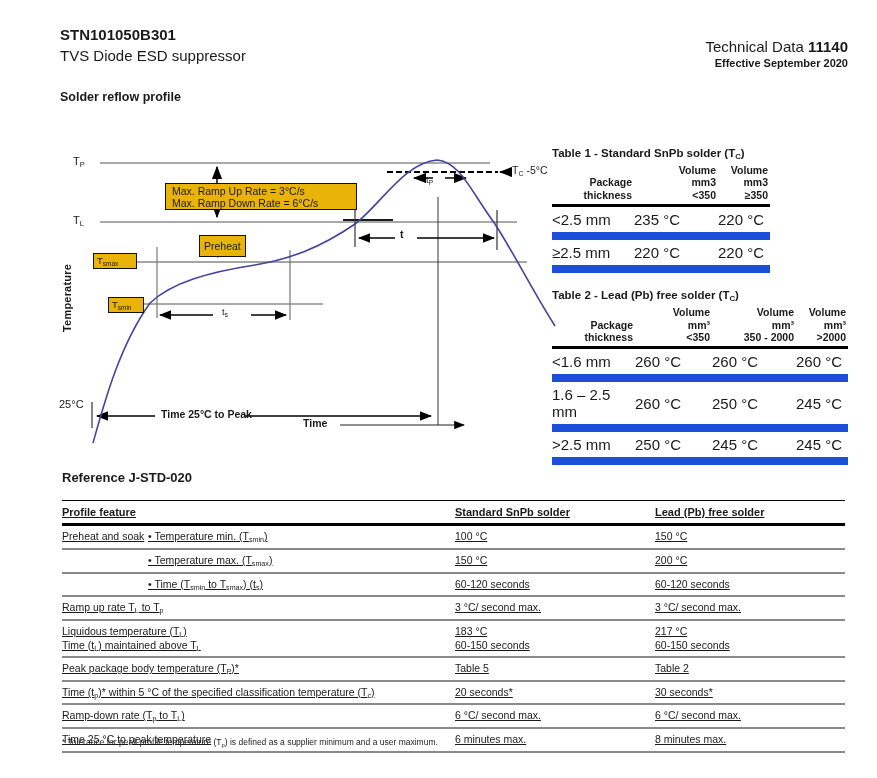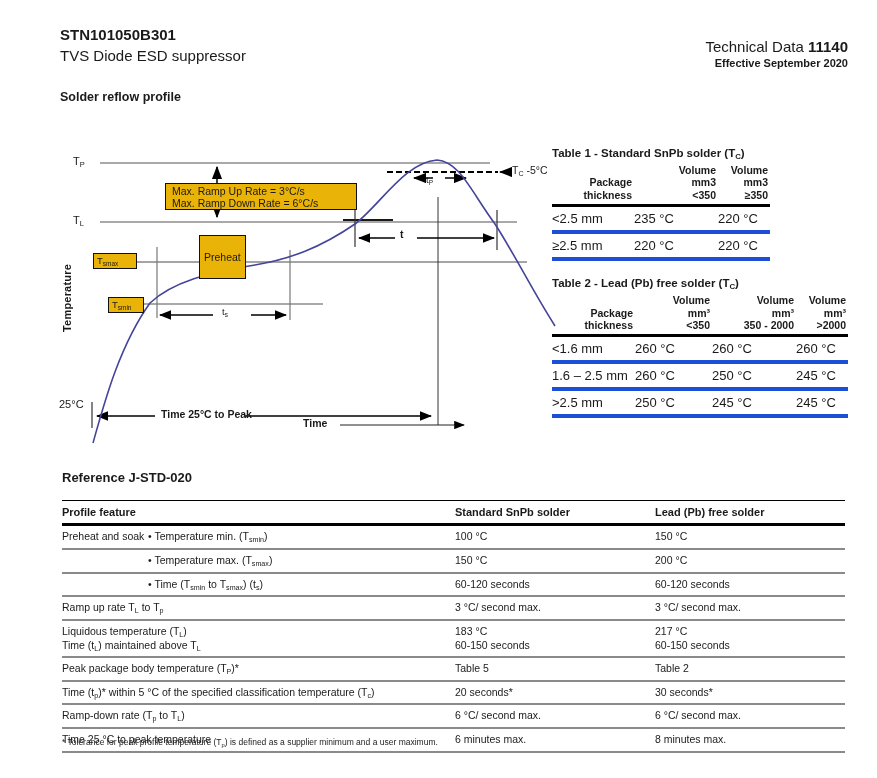--- a/index.html
+++ b/index.html
@@ -23,27 +23,27 @@
   .diagram svg{position:absolute;left:0;top:0;}
   .dlabel{position:absolute;font-size:11px;white-space:nowrap;}
   .box{position:absolute;border:1.2px solid #111;background:#eab308;box-sizing:border-box;}
   .yaxis{position:absolute;left:6px;top:192px;transform-origin:0 0;transform:rotate(-90deg);font-size:11px;font-weight:bold;letter-spacing:.2px;}
 
   
   .side-tables{position:absolute;left:552px;top:147px;width:296px;}
   .stbl-title{font-size:11.5px;font-weight:bold;margin:0 0 5px 0;}
   table.stbl{border-collapse:collapse;table-layout:fixed;margin-bottom:16px;}
   table.stbl th{font-size:10.5px;font-weight:bold;text-align:right;vertical-align:bottom;line-height:1.18;padding:0 2px 3px 0;border-bottom:3px solid #000;}
-  table.stbl td{font-size:13px;padding:4px 2px 4px 0;border-bottom:4px solid #1d4ed8;}
+  table.stbl td{font-size:15px;padding:4px 2px 4px 0;border-bottom:8px solid #1d4ed8;}
   .t1{width:218px;} .t2{width:296px;}
 
   
   .ref-title{position:absolute;left:62px;top:470px;font-size:13px;font-weight:bold;}
   .ref-table{position:absolute;left:62px;top:500px;width:783px;font-size:10.5px;}
-  .rrow{display:grid;grid-template-columns:393px 200px 190px;border-bottom:2px solid #8a8a8a;padding:4px 0 4px 0;line-height:1.3;}
+  .rrow{display:grid;grid-template-columns:393px 200px 190px;border-bottom:2px solid #8a8a8a;padding:4px 0 4px 0;line-height:1.3;text-decoration:underline;}
   .rhead{border-top:1.3px solid #000;border-bottom:3px solid #000;font-weight:bold;font-size:11px;padding:4px 0 4px 0;}
   .c1flex{display:flex;}
   .feat{width:86px;flex:none;}
 
   .footnote{position:absolute;left:62px;top:737px;font-size:8.5px;color:#222;}
 </style>
 </head>
 <body>
 
 <div class="page">
@@ -106,21 +106,21 @@
     </svg>
 
     <div class="yaxis">Temperature</div>
 
     <div class="dlabel" style="left:18px;top:15px;">T<sub>P</sub></div>
     <div class="dlabel" style="left:18px;top:74px;">T<sub>L</sub></div>
     <div class="box" style="left:110px;top:43px;width:192px;height:27px;padding:1px 6px;font-size:10.5px;line-height:12px;">
       <div>Max. Ramp Up Rate = 3°C/s</div>
       <div>Max. Ramp Down Rate = 6°C/s</div>
     </div>
-    <div class="box" style="left:144px;top:95px;padding:15px 4px;font-size:10.5px;">Preheat</div>
+    <div class="box" style="left:144px;top:95px;padding:4px 4px;font-size:10.5px;">Preheat</div>
     <div class="box" style="left:38px;top:113px;width:44px;height:16px;padding:1px 0 0 3px;font-size:9.5px;">T<sub>smax</sub></div>
     <div class="box" style="left:53px;top:157px;width:36px;height:16px;padding:1px 0 0 3px;font-size:9.5px;">T<sub>smin</sub></div>
     <div class="dlabel" style="left:457px;top:24px;font-size:10.5px;">T<sub>C</sub> -5°C</div>
     <div class="dlabel" style="left:371px;top:34px;font-size:9.5px;">t<sub>P</sub></div>
     <div class="dlabel" style="left:345px;top:88px;font-weight:bold;font-size:10.5px;">t</div>
     <div class="dlabel" style="left:167px;top:166px;font-size:9.5px;">t<sub>s</sub></div>
     <div class="dlabel" style="left:4px;top:258px;">25°C</div>
     <div class="dlabel" style="left:106px;top:268px;font-weight:bold;font-size:10.5px;">Time 25°C to Peak</div>
     <div class="dlabel" style="left:248px;top:277px;font-weight:bold;font-size:10.5px;">Time</div>
   </div>

